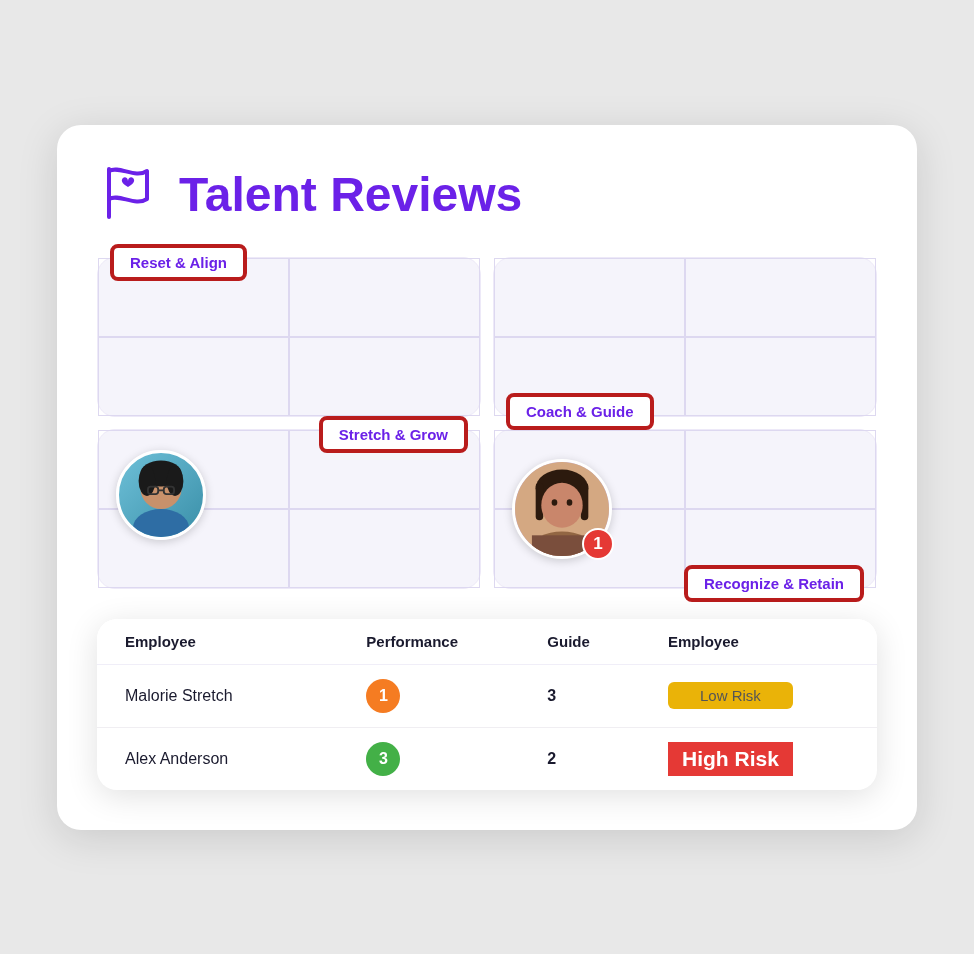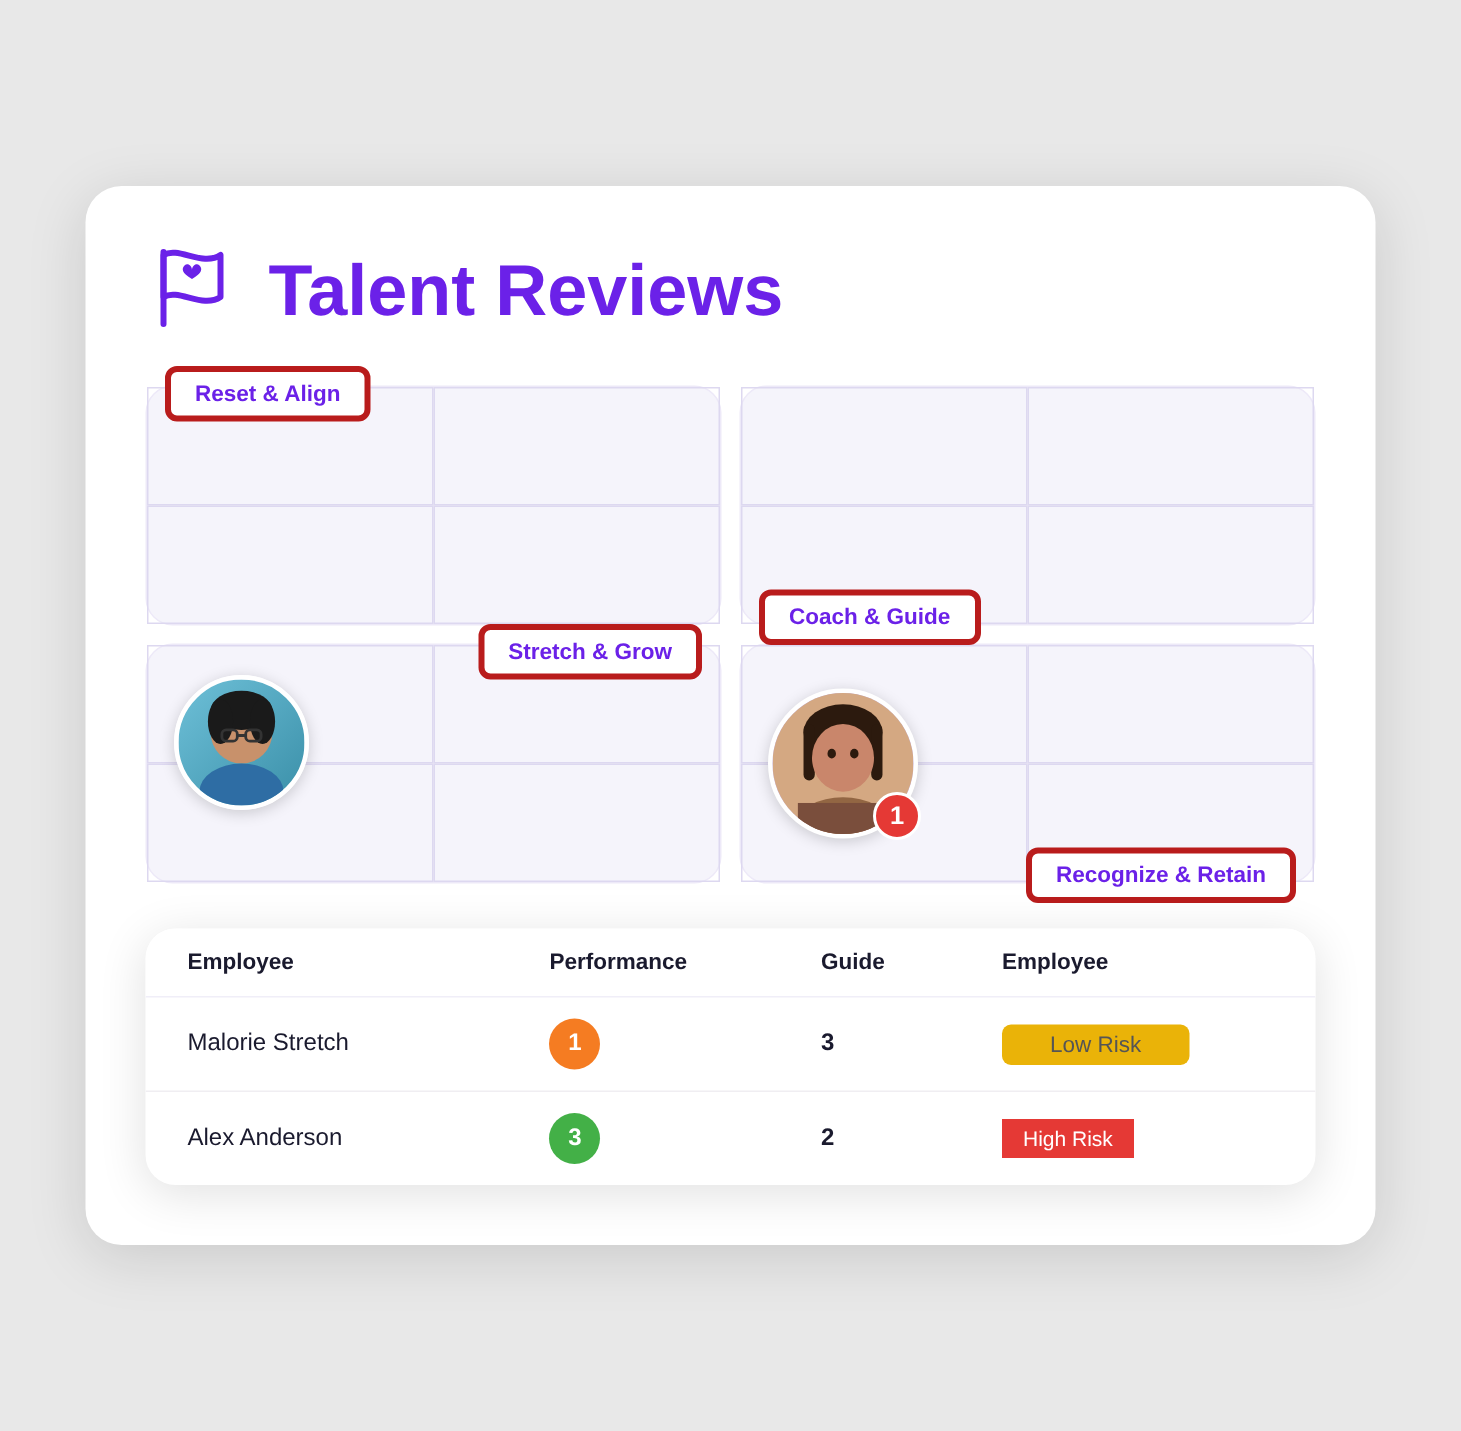--- a/index.html
+++ b/index.html
@@ -184,22 +184,22 @@
       border-radius: 6px;
       padding: 5px 32px;
       font-size: 15px;
       display: inline-block;
     }
     .retention-high {
       background: #e53935;
       color: #fff;
       border-radius: 0;
       padding: 5px 14px;
-      font-size: 14px;
-      font-weight: 400;
+      font-size: 21px;
+      font-weight: 700;
       display: inline-block;
     }
 
     
     .flag-icon svg { width: 64px; height: 64px; }
 
     
     .face-1 {
       background: linear-gradient(135deg, #6ec0d8 0%, #3a8fa8 100%);
       position: relative;

